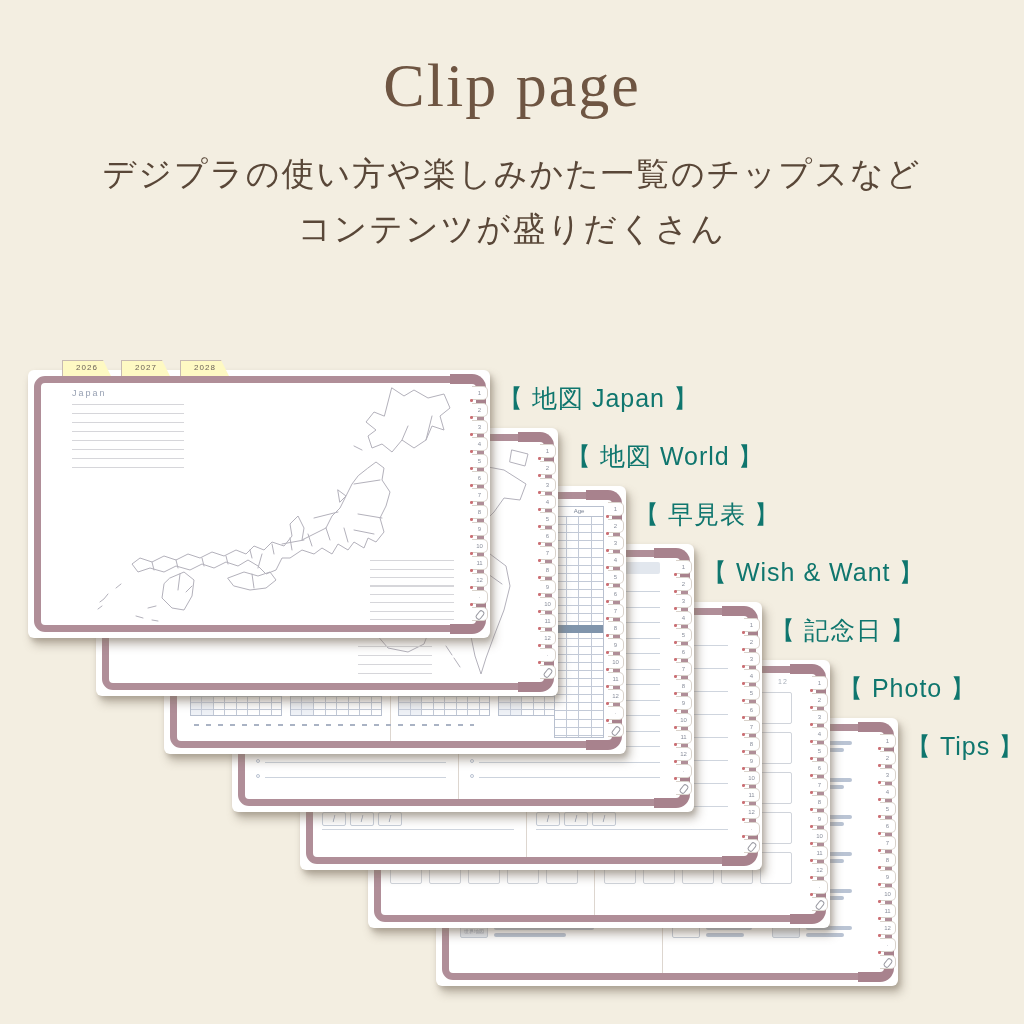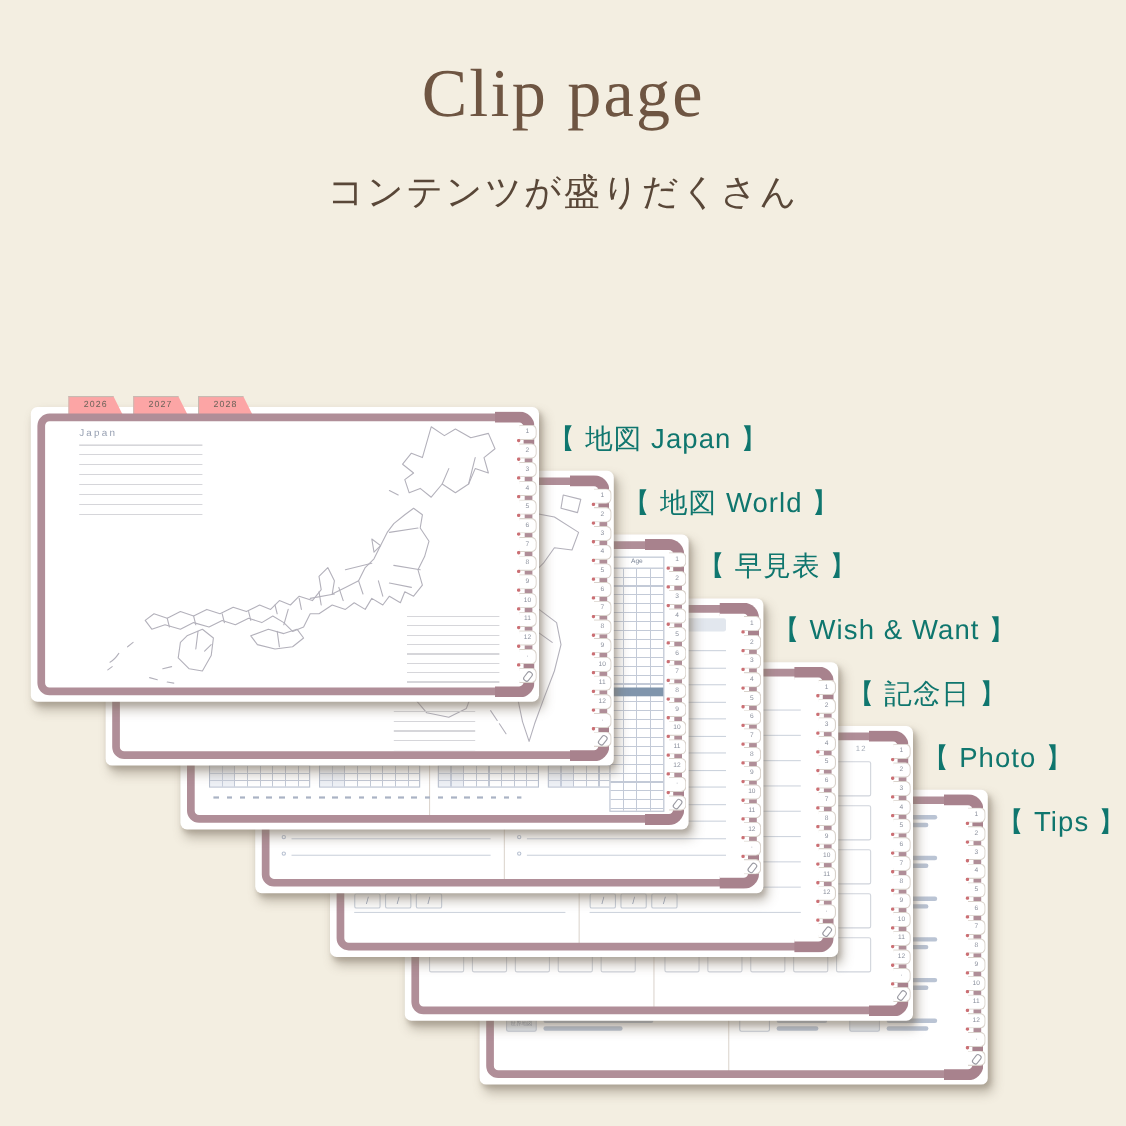--- a/index.html
+++ b/index.html
@@ -27,21 +27,21 @@
   .frame{
     position:absolute;left:6px;top:6px;right:6px;bottom:6px;
     border:7px solid #b08e98;border-radius:11px;z-index:2;pointer-events:none;
   }
   .corner{position:absolute;width:26px;height:26px;border:0 solid #a8828d;z-index:3;}
   .corner.tr{top:4px;right:4px;border-top-width:10px;border-right-width:10px;border-top-right-radius:14px;}
   .corner.br{bottom:4px;right:4px;border-bottom-width:10px;border-right-width:10px;border-bottom-right-radius:14px;}
   
   .ytabs{position:absolute;top:-10px;left:34px;display:flex;gap:9px;z-index:1;}
   .ytab{
-    width:50px;height:18px;background:#fca5a5;border:1px solid #c7bab2;border-bottom:none;
+    width:50px;height:18px;background:#fef9c3;border:1px solid #c7bab2;border-bottom:none;
     clip-path:polygon(0 0,82% 0,100% 100%,0 100%);
     font-size:8px;color:#6b6258;display:flex;align-items:flex-start;justify-content:center;
     padding-top:2px;box-sizing:border-box;letter-spacing:1px;
   }
   
   .strip{position:absolute;top:16px;right:2px;width:16px;z-index:5;display:flex;flex-direction:column;gap:3px;}
   .stab{
     position:relative;height:14px;background:#fff;border:1px solid #d9d2cb;border-left:none;
     border-radius:0 5px 5px 0;box-sizing:border-box;
     font-size:6px;line-height:12px;text-align:center;color:#8a8f9c;
@@ -98,20 +98,21 @@
   .card-label{
     position:absolute;height:30px;font-size:25px;letter-spacing:1px;color:#0f766e;
     white-space:nowrap;z-index:30;font-weight:500;
   }
 </style>
 </head>
 <body>
 
 <div class="title">Clip page</div>
 <div class="desc">
+  <div>デジプラの使い方や楽しみかた一覧のチップスなど</div>
   <div>コンテンツが盛りだくさん</div>
 </div>
 
 <div class="stack">
     <div class="card" style="left: 28px; top: 370px; z-index: 20;">
       <div class="ytabs">
         <div class="ytab">2026</div>
         <div class="ytab">2027</div>
         <div class="ytab">2028</div>
       </div>

